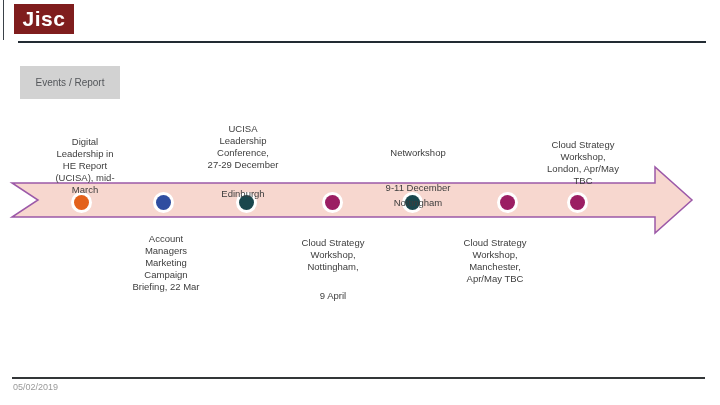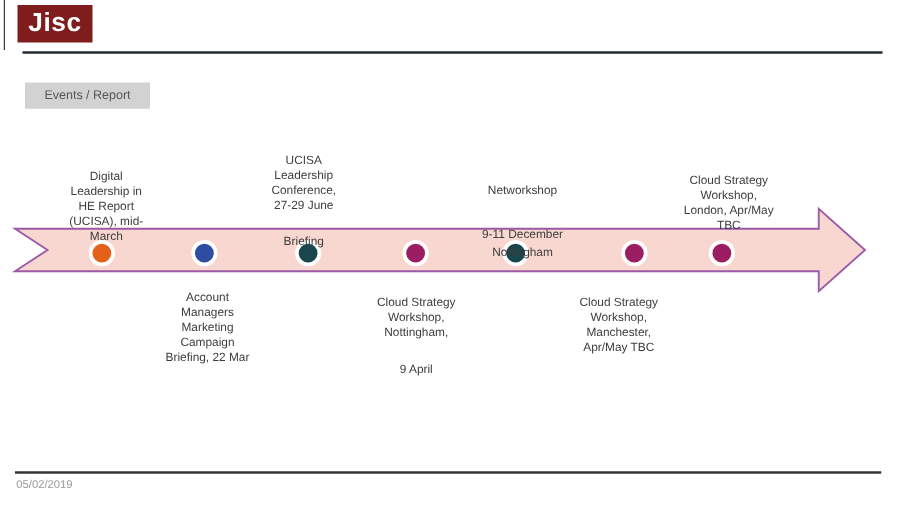--- a/index.html
+++ b/index.html
@@ -12,21 +12,21 @@
     position:absolute; left:14px; top:4px; width:60px; height:30px;
     display:flex; align-items:center; justify-content:center;
     color:#ffffff; font-weight:bold; font-size:21px; letter-spacing:0.5px;
   }
   .title {
     position:absolute; right:17px; top:7px;
     font-size:24px; font-weight:bold; letter-spacing:-0.5px; color:#B01F83;
   }
   .header-line { position:absolute; left:18px; top:41px; width:688px; height:2px; background:#222b33; }
   .events-label {
-    position:absolute; left:20px; top:66px; width:100px; height:21px;
+    position:absolute; left:20px; top:66px; width:100px; height:33px;
     background:#d2d2d2; color:#53565a; font-size:10px;
     display:flex; align-items:center; justify-content:center;
   }
   .arrow-svg { position:absolute; left:0; top:0; }
   .dot {
     position:absolute; width:15px; height:15px; border-radius:50%;
     box-shadow:0 0 0 3px #ffffff; top:195px;
   }
   .tl-text {
     position:absolute; text-align:center; color:#3d3d3d;
@@ -65,22 +65,22 @@
 Leadership in
 HE Report
 (UCISA), mid-
 March</div>
   </div>
 
   <div class="tl-text" style="left:191px;top:111px;width:104px">
     <div>UCISA
 Leadership
 Conference,
-27-29 June</div>
-    <div class="part2">Briefing</div>
+27-29 December</div>
+    <div class="part2">Edinburgh</div>
   </div>
 
   <div class="tl-text spaced" style="left:361px;top:130px;width:114px">
     <div>Networkshop</div>
     <div class="part2">9-11 December
 Nottingham</div>
   </div>
 
   <div class="tl-text" style="left:521px;top:127px;width:124px">
     <div>Cloud Strategy

